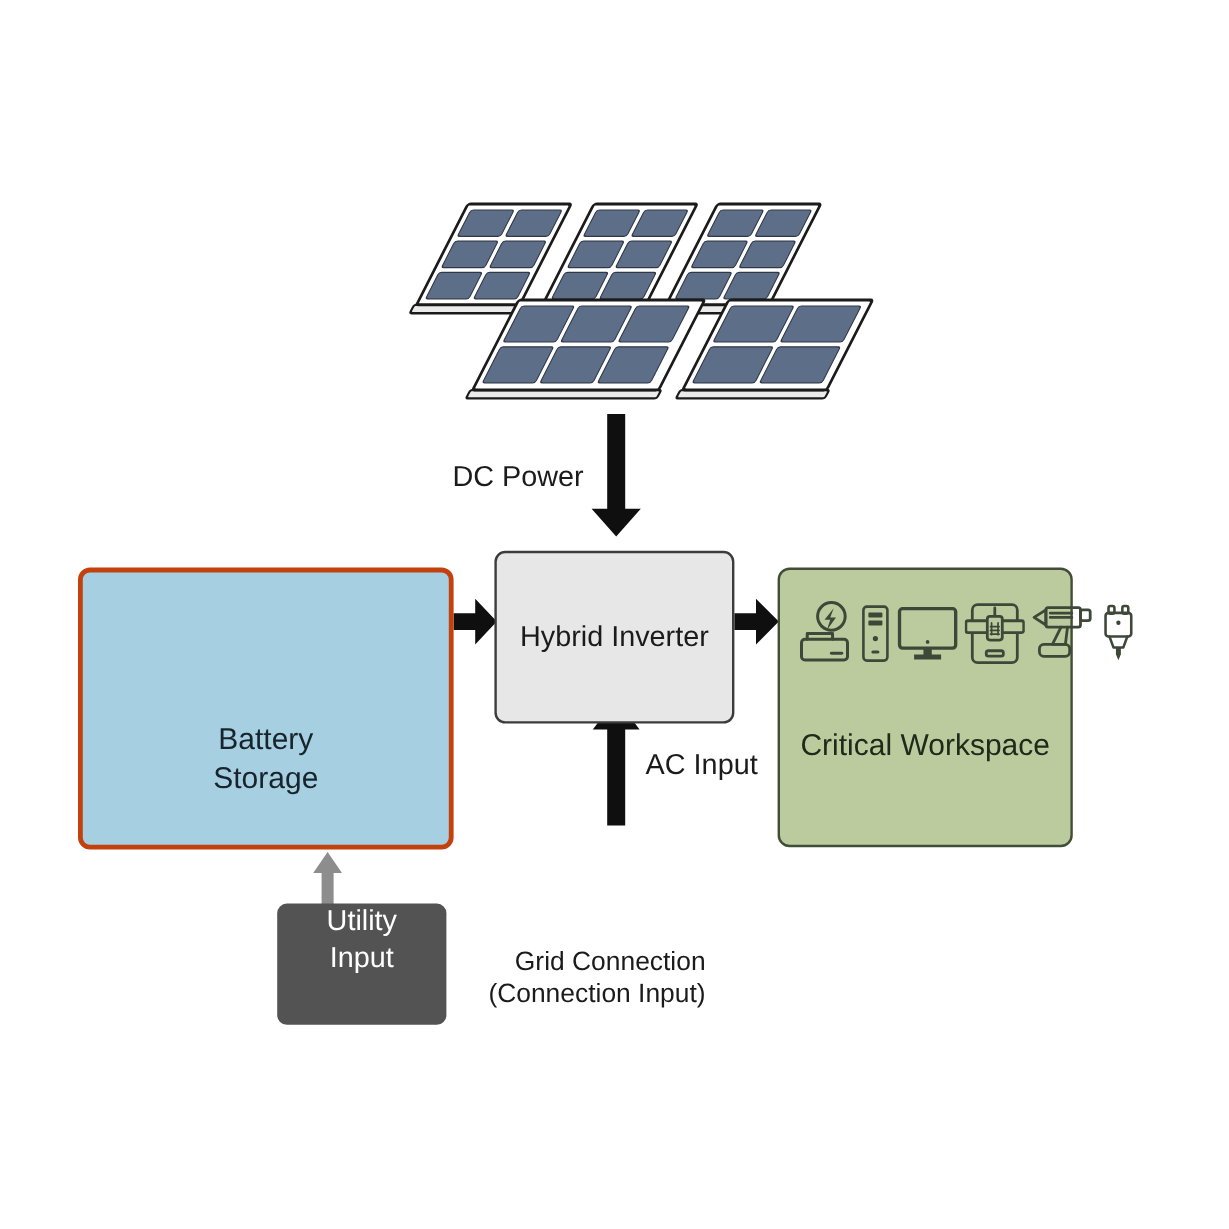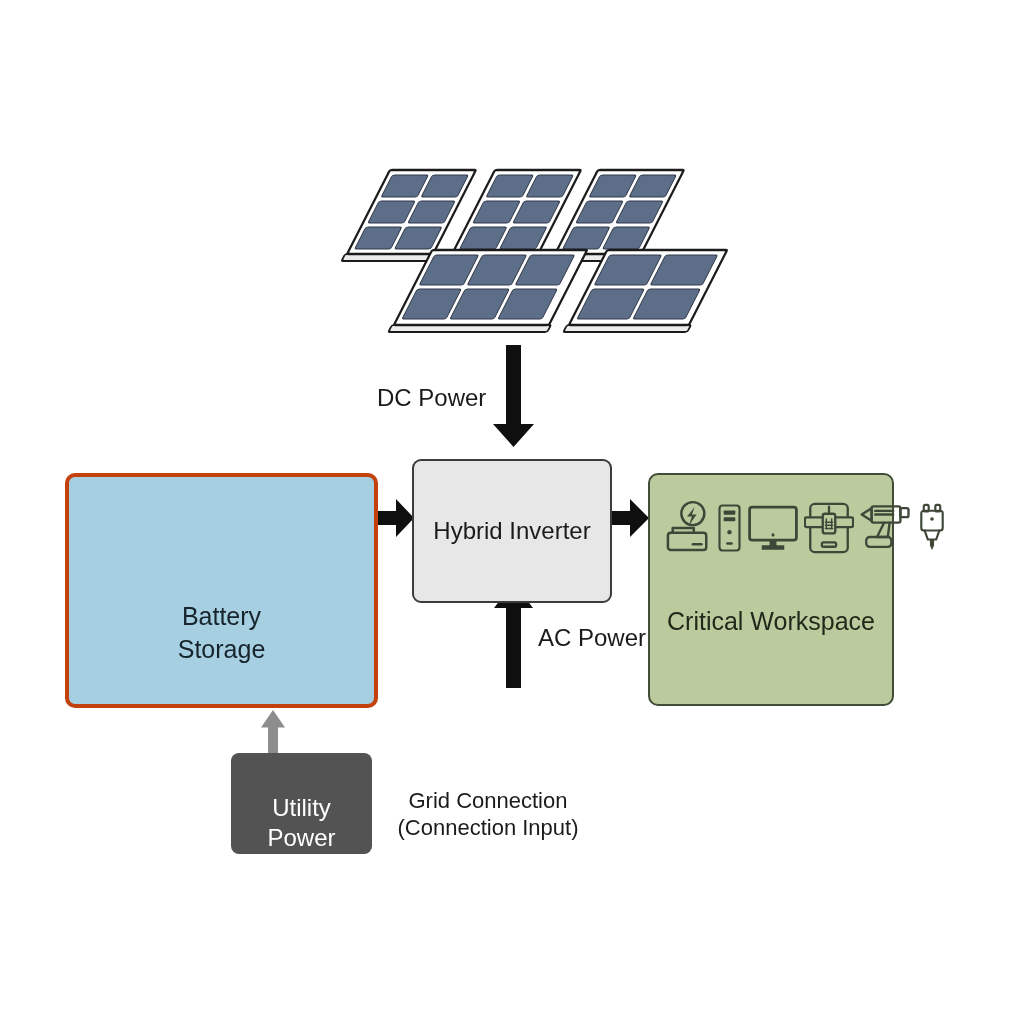--- a/index.html
+++ b/index.html
@@ -31,27 +31,27 @@
     display:flex;justify-content:space-between;align-items:center;
   }
   .icon-row svg{display:block;}
   .eq-lines{
     position:absolute;left:0;top:130px;width:100%;
     text-align:center;font-size:25px;line-height:1.3;color:#212a1a;
   }
   .box-utility{
     left:231px;top:753px;width:141px;height:101px;
     background:#535353;border-radius:8px;
-    display:flex;align-items:flex-end;justify-content:center;
+    display:flex;align-items:flex-start;justify-content:center;
   }
   .box-utility .lines{text-align:center;font-size:24px;line-height:1.28;color:#ffffff;}
   .flabel{position:absolute;z-index:3;font-size:24px;color:#1b1b1b;white-space:nowrap;}
   .lbl-dc{left:377px;top:384px;}
   .lbl-ac{left:538px;top:624px;}
-  .lbl-grid{left:388px;top:787px;width:200px;text-align:center;font-size:22px;line-height:1.24;}
+  .lbl-grid{left:388px;top:787px;width:200px;text-align:right;font-size:22px;line-height:1.24;}
   .mini-icons{stroke:#3e4839;stroke-width:2.6;fill:none;stroke-linecap:round;stroke-linejoin:round;}
 </style>
 </head>
 <body>
 
 <div class="canvas">
 
   <svg class="overlay" viewBox="0 0 1024 1024">
     <polygon points="506,345 521,345 521,424 534,424 513.5,447 493,424 506,424" fill="#0f0f0f"></polygon>
     <polygon points="378,511 396,511 396,499 414,518 396,537 396,525 378,525" fill="#0f0f0f"></polygon>
@@ -173,26 +173,26 @@
         <circle cx="17" cy="19" r="2.2" fill="#3e4839" stroke="none"></circle>
         <path d="M8 33 L12 44 H22 L26 33"></path>
         <path d="M14.5 44 h5 v7 l-2.5 6 -2.5 -6 z" fill="#3e4839" stroke="none"></path>
       </svg>
     </div>
     <div class="eq-lines">
       <div>Critical Workspace</div>
     </div>
   </div>
 
-  <div class="flabel lbl-ac">AC Power</div>
+  <div class="flabel lbl-ac">AC Input</div>
 
   <div class="box box-utility">
     <div class="lines">
       <div>Utility</div>
-      <div>Power</div>
+      <div>Input</div>
     </div>
   </div>
 
   <div class="flabel lbl-grid">
     <div>Grid Connection</div>
     <div>(Connection Input)</div>
   </div>
 
 </div>
 

